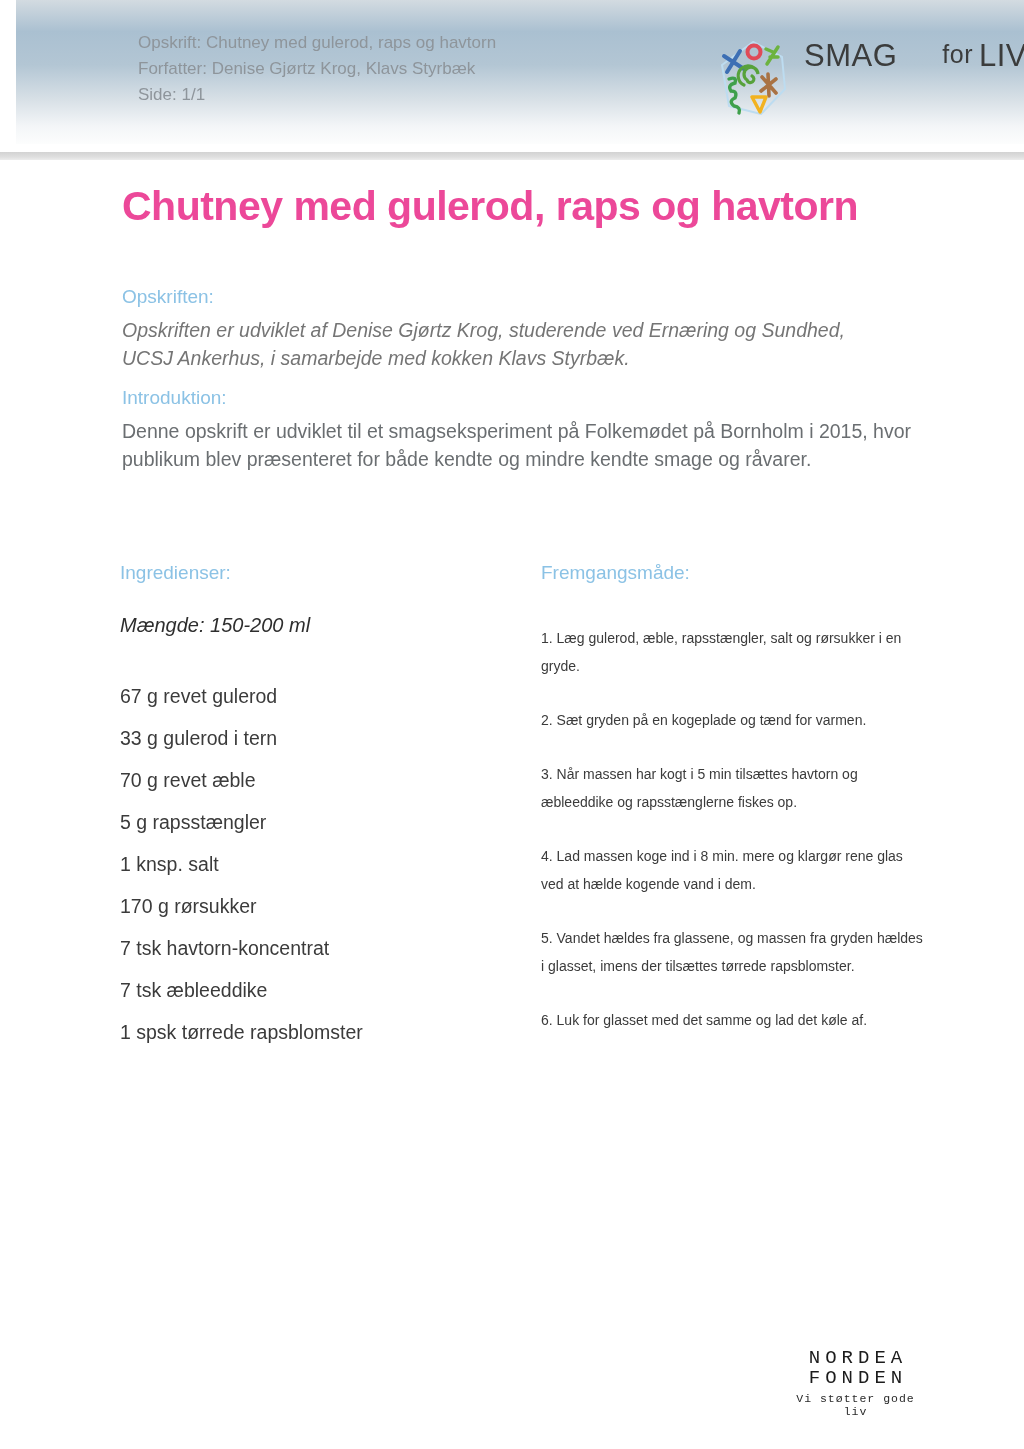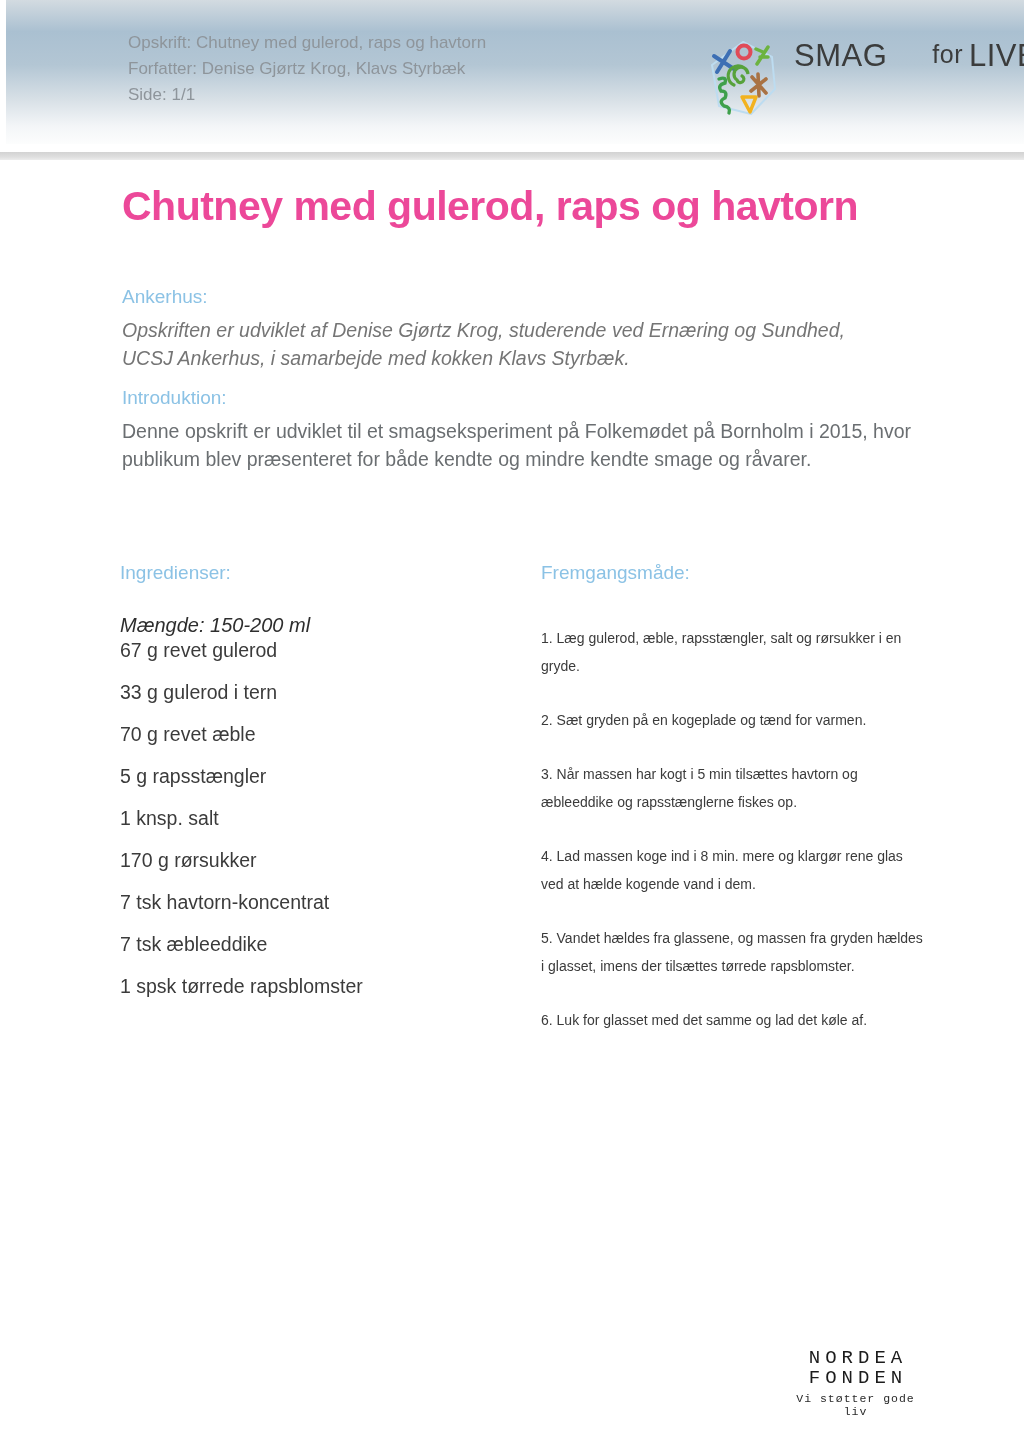--- a/index.html
+++ b/index.html
@@ -8,21 +8,21 @@
     height: 1449px;
     background: #ffffff;
     font-family: "Liberation Sans", "DejaVu Sans", sans-serif;
     position: relative;
     overflow: hidden;
   }
   .page { position: absolute; inset: 0; background: #ffffff; }
 
   
   .header {
-    position: absolute; top: 0; left: 6px; right: 0; height: 144px;
+    position: absolute; top: 0; left: 16px; right: 0; height: 144px;
     background: linear-gradient(180deg,
       #d3dbe1 0%, #aac0d1 22%, #b3c6d4 45%, #d9e1e7 70%, #f4f6f8 88%, #fcfdfd 100%);
   }
   .header-meta {
     position: absolute; left: 122px; top: 30px;
     color: #8e959b; font-size: 17px; line-height: 26px;
   }
   .brand {
     position: absolute; left: 700px; top: 38px;
     display: flex; align-items: flex-start; gap: 14px;
@@ -62,21 +62,21 @@
 
   
   .columns { position: absolute; left: 120px; top: 562px; right: 110px; display: flex; }
   .col-left { width: 421px; flex: 0 0 421px; }
   .col-right { width: 385px; flex: 0 0 385px; }
 
   .ingredients-meta {
     margin-top: 26px; font-style: italic; color: #2e2e2e;
     font-size: 20px; line-height: 30px;
   }
-  .ingredient-list { }
+  .ingredient-list { margin-top: 46px; }
   .ingredient-item {
     color: #3b3b3b; font-size: 19.5px; line-height: 20px; margin-bottom: 22px;
   }
 
   .steps { margin-top: 40px; }
   .step-item {
     color: #3b3b3b; font-size: 14px; line-height: 28px; margin-bottom: 26px;
   }
 
   
@@ -134,21 +134,21 @@
         <span>LIVET</span>
       </span>
     </div>
   </div>
 
   <div class="divider"></div>
 
   <h1 class="title" style="margin:0;">Chutney med gulerod, raps og havtorn</h1>
 
   <div class="forfatter">
-    <h2 class="section-heading">Ankerhus:</h2>
+    <h2 class="section-heading">Opskriften:</h2>
     <div class="forfatter-text">Opskriften er udviklet af Denise Gjørtz Krog, studerende ved Ernæring og Sundhed, UCSJ Ankerhus, i samarbejde med kokken Klavs Styrbæk.</div>
   </div>
 
   <div class="introduktion">
     <h2 class="section-heading">Introduktion:</h2>
     <div class="introduktion-text">Denne opskrift er udviklet til et smagseksperiment på Folkemødet på Bornholm i 2015, hvor publikum blev præsenteret for både kendte og mindre kendte smage og råvarer.</div>
   </div>
 
   <div class="columns">
 

